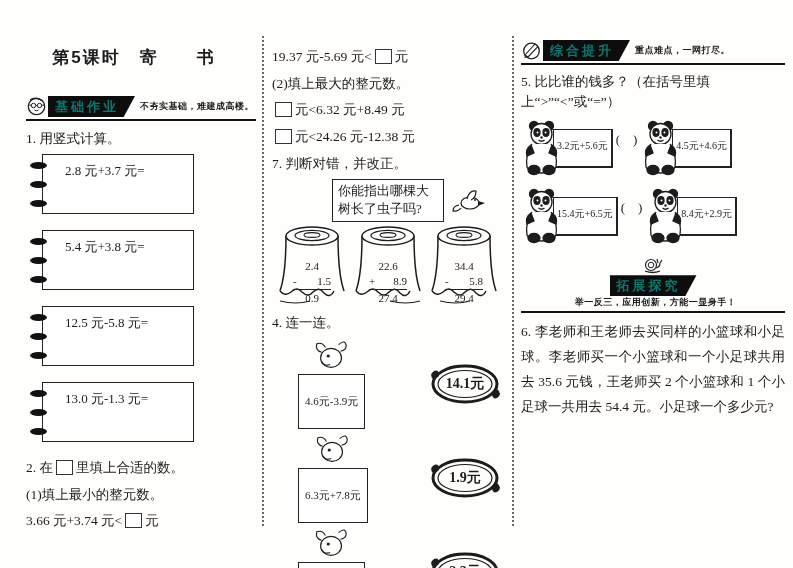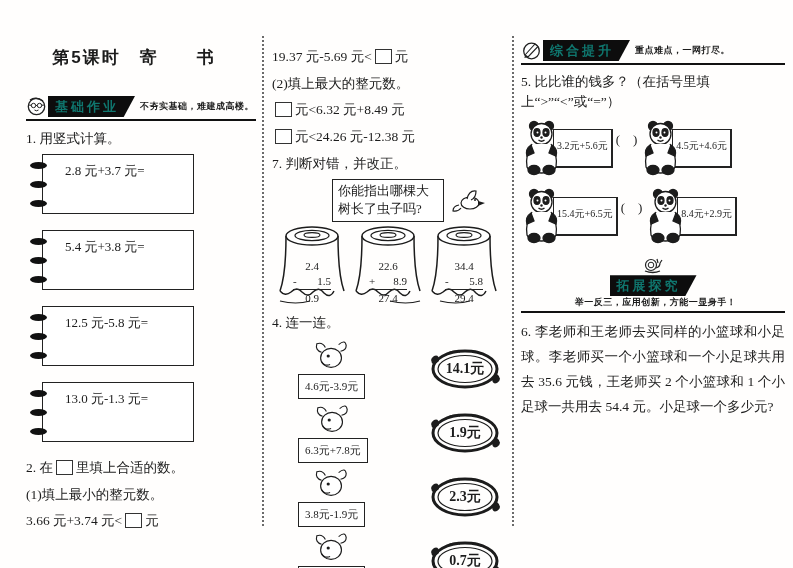--- a/index.html
+++ b/index.html
@@ -59,21 +59,21 @@
   .stump svg { position:absolute; inset:0; }
   .vcalc { position:absolute; left:15px; top:36px; width:38px; font-size:11px; text-align:center; line-height:1.3; }
   .vc-op-row { display:flex; justify-content:space-between; border-bottom:1.1px solid #222; padding:0 0 1px; }
   .vc-res { padding-top:1px; }
 
   
   .match-row { display:flex; align-items:center; justify-content:space-between;
                margin:0 2px 3px 26px; min-height:58px; }
   .match-left { display:flex; flex-direction:column; align-items:center; }
   .dog { width:42px; height:36px; }
-  .expr-box { border:1.3px solid #222; font-size:11px; padding:4px 6px; white-space:nowrap; background:#fff; }
+  .expr-box { border:1.3px solid #222; font-size:11px; padding:19px 6px; white-space:nowrap; background:#fff; }
   .basket { position:relative; width:74px; height:48px; flex:0 0 auto; }
   .basket svg { position:absolute; inset:0; }
   .basket-label { position:absolute; inset:0; display:flex; align-items:center; justify-content:center;
                   font-size:14px;font-weight:bold; }
 
   
   .panda-row { display:flex; align-items:flex-start; margin:2px 0 8px; }
   .panda-unit { display:flex; align-items:center; }
   .panda { width:42px; height:60px; position:relative; z-index:2; flex:0 0 auto; }
   .sign { border:1.5px solid #222; border-right-width:2.5px; border-bottom-width:2.5px;

